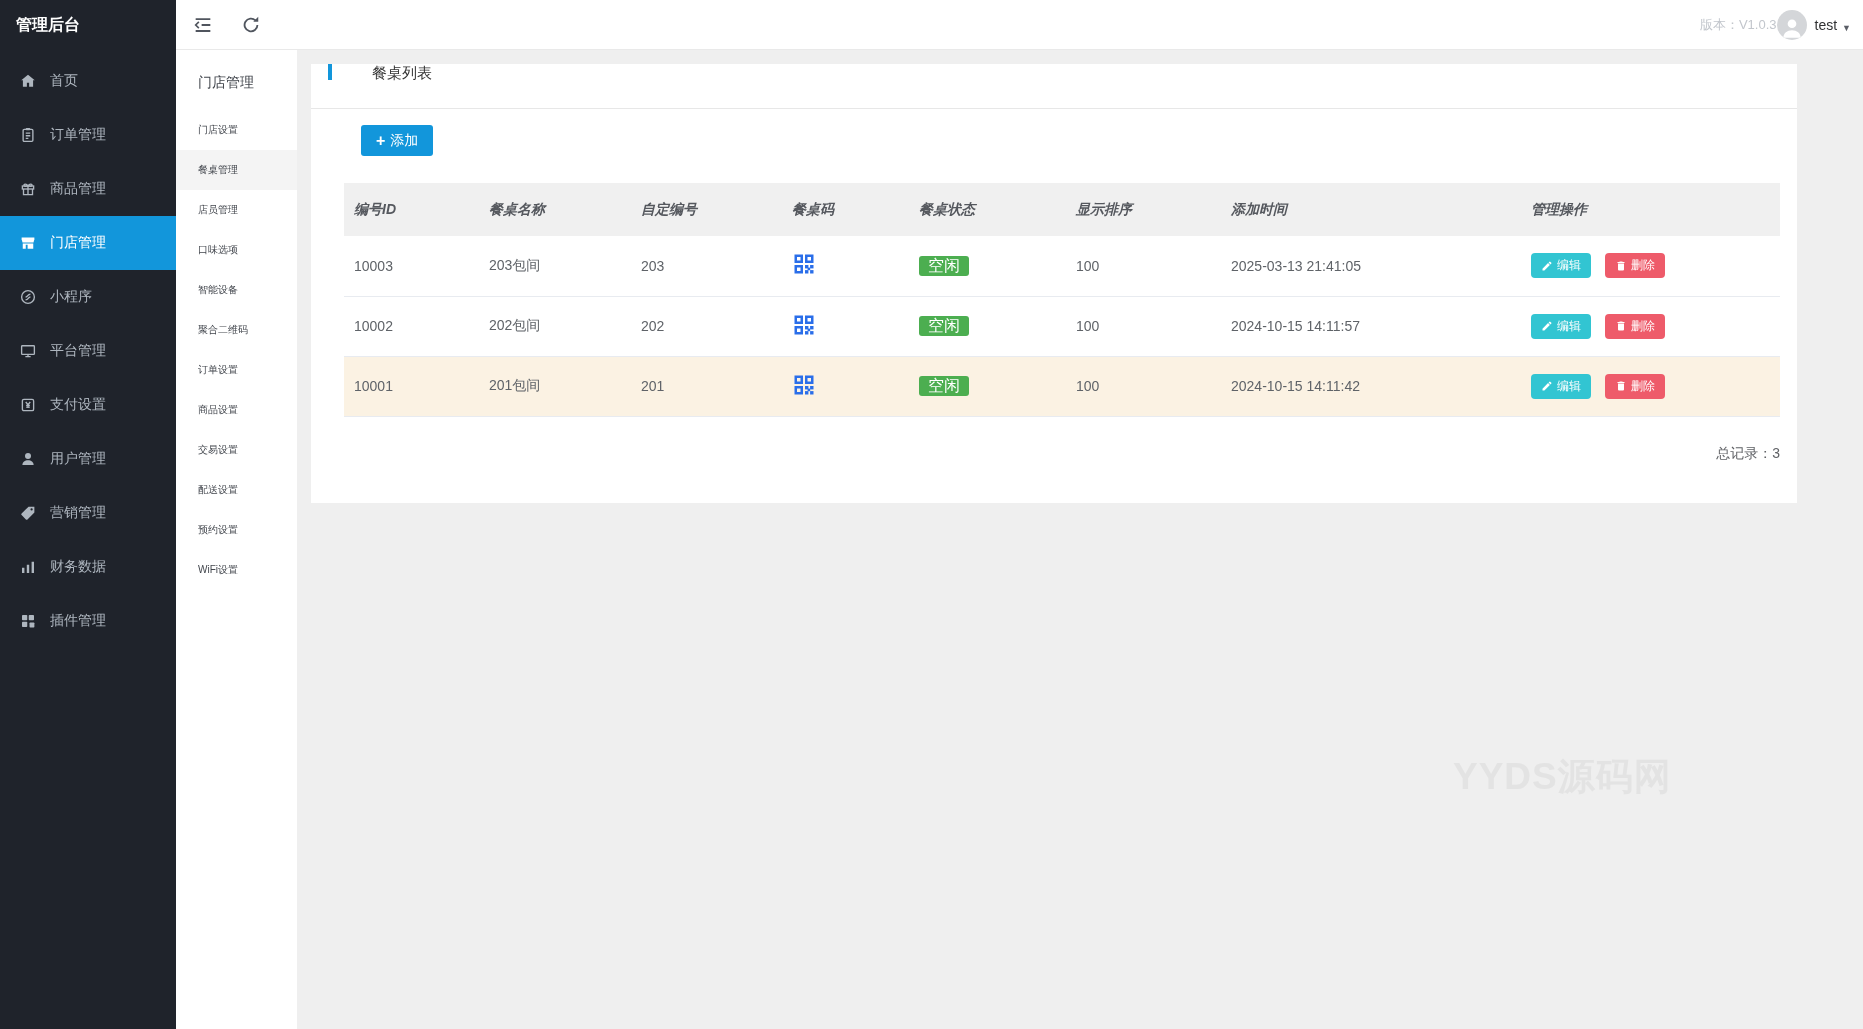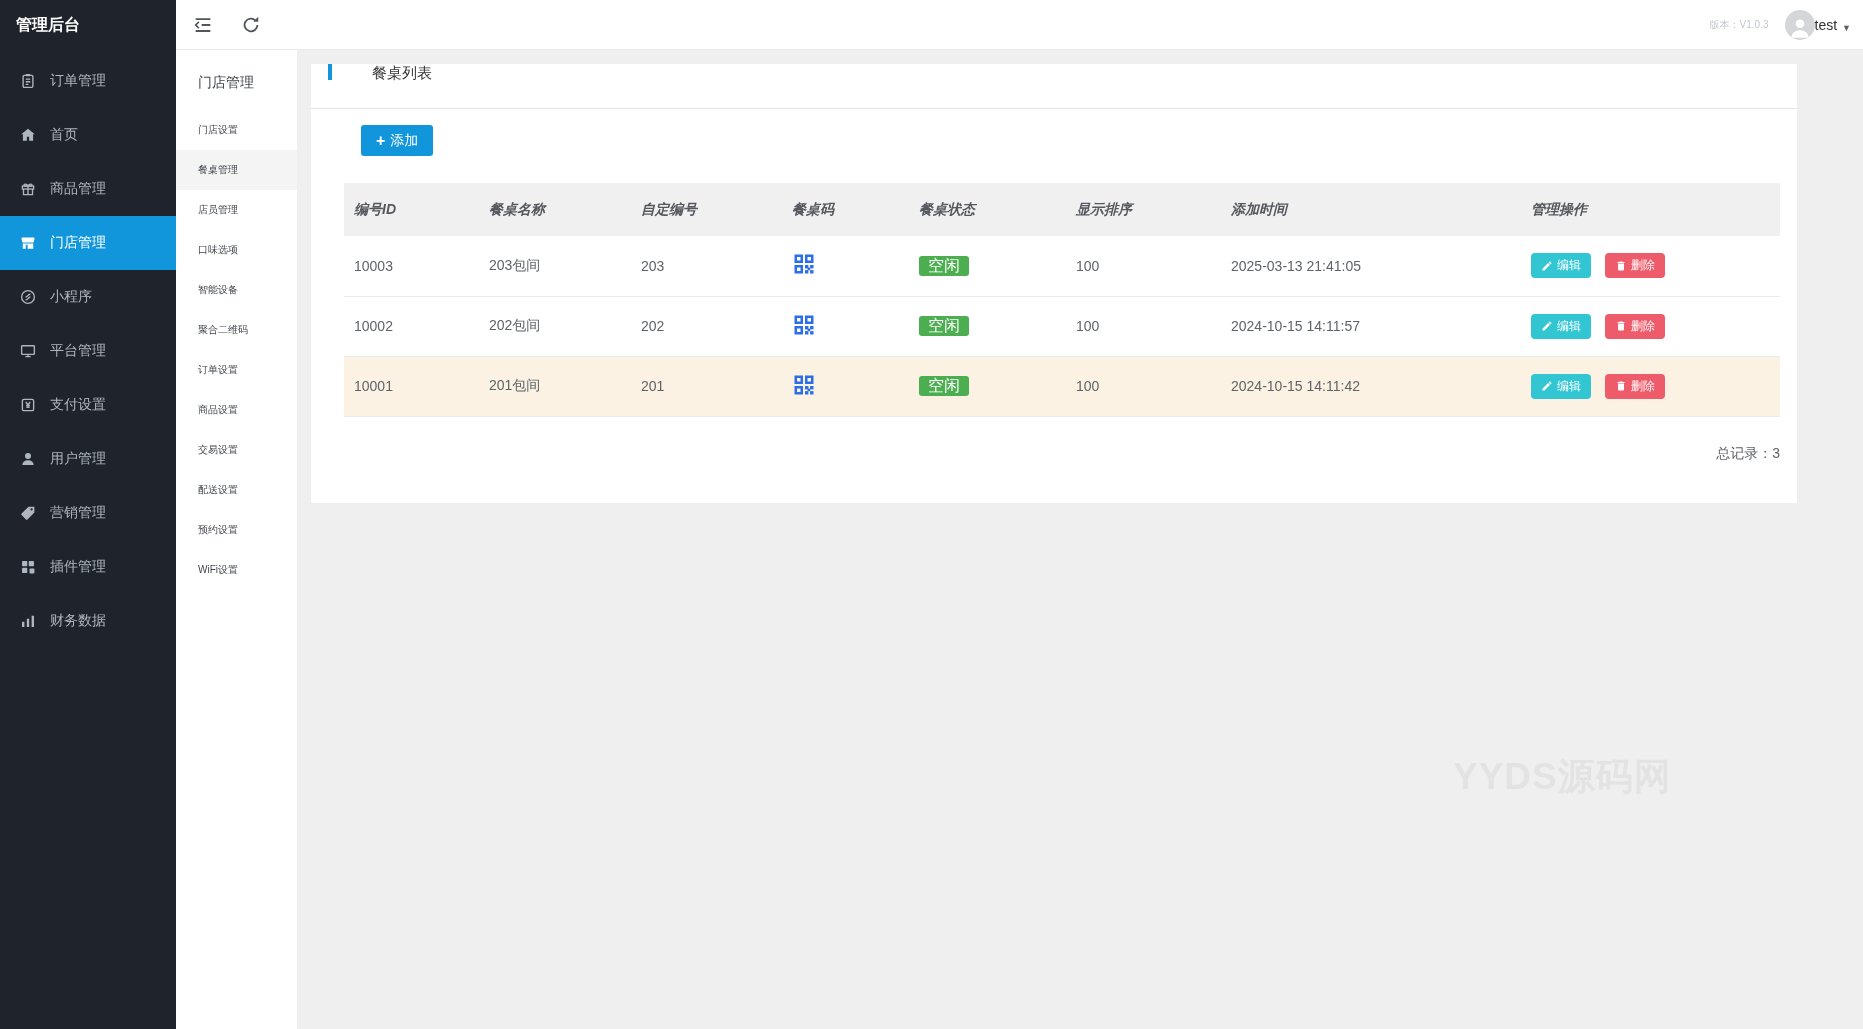--- a/index.html
+++ b/index.html
@@ -20,23 +20,23 @@
   .nav-item.active { background: #1296db; color: #fff; }
   .nav-ic { width: 18px; height: 18px; margin-right: 13px; display: inline-flex; }
   .nav-ic svg { width: 18px; height: 18px; }
 
   
   .right { flex: 1; min-width: 0; display: flex; flex-direction: column; }
   .topbar { height: 50px; flex-shrink: 0; background: #fff; border-bottom: 1px solid #e9e9e9; display: flex; align-items: center; padding: 0 12px 0 16px; }
   .tb-icon { width: 22px; height: 22px; cursor: pointer; display: inline-flex; }
   .tb-icon + .tb-icon { margin-left: 26px; }
   .tb-right { margin-left: auto; display: flex; align-items: center; }
-  .version { color: #c2c6cc; font-size: 10px; margin-right: 16px; }
+  .version { color: #c2c6cc; font-size: 13px; }
   .avatar { width: 30px; height: 30px; border-radius: 50%; background: #d4d6d9; overflow: hidden; display: inline-flex; align-items: flex-end; justify-content: center; cursor: pointer; }
-  .user-dd { display: inline-flex; align-items: flex-end; cursor: pointer; }
+  .user-dd { display: inline-flex; align-items: flex-end; margin-left: 8px; cursor: pointer; }
   .user-name { font-size: 14px; color: #303133; }
   .caret { font-size: 9px; color: #5a5e66; margin-left: 5px; }
 
   .bodyrow { flex: 1; display: flex; min-height: 0; }
 
   
   .submenu { width: 121px; flex-shrink: 0; background: #fff; padding-top: 12px; }
   .sub-header { height: 40px; line-height: 40px; padding-left: 22px; font-size: 14px; color: #42464d; margin-bottom: 8px; cursor: pointer; }
   .sub-item { height: 40px; line-height: 40px; padding-left: 22px; font-size: 10px; color: #42464d; cursor: pointer; white-space: nowrap; }
   .sub-item.active { background: #f4f4f4; }
@@ -73,37 +73,37 @@
 
 <div class="app">
 
   <aside class="sidebar">
     <div class="logo">管理后台</div>
     <nav class="nav">
 
         <div class="nav-item">
           <span class="nav-ic">
             <svg viewBox="0 0 24 24">
+              <path fill="currentColor" d="M12 3.5 3 11h2.2v8.5h5.3v-5.2h3v5.2h5.3V11H21z"></path>
+            </svg>
+          </span>
+          <span>首页</span>
+        </div>
+
+        <div class="nav-item">
+          <span class="nav-ic">
+            <svg viewBox="0 0 24 24">
               <g fill="none" stroke="currentColor" stroke-width="1.8">
                 <rect x="5.5" y="4.5" width="13" height="16" rx="1.5"></rect>
                 <path d="M9 9.5h6M9 13h6M9 16.5h3.5"></path>
               </g>
               <rect x="9" y="2.8" width="6" height="3" rx="1" fill="currentColor"></rect>
             </svg>
           </span>
           <span>订单管理</span>
-        </div>
-
-        <div class="nav-item">
-          <span class="nav-ic">
-            <svg viewBox="0 0 24 24">
-              <path fill="currentColor" d="M12 3.5 3 11h2.2v8.5h5.3v-5.2h3v5.2h5.3V11H21z"></path>
-            </svg>
-          </span>
-          <span>首页</span>
         </div>
 
         <div class="nav-item">
           <span class="nav-ic">
             <svg viewBox="0 0 24 24">
               <g fill="none" stroke="currentColor" stroke-width="1.8">
                 <rect x="4.5" y="8" width="15" height="4"></rect>
                 <path d="M6 12v7.5h12V12M12 8v11.5"></path>
                 <path d="M12 8c-1.8-3.6-6.5-3-5.2-.4.8 1.6 3.4.4 5.2.4zm0 0c1.8-3.6 6.5-3 5.2-.4-.8 1.6-3.4.4-5.2.4z"></path>
               </g>
@@ -172,47 +172,47 @@
           <span>用户管理</span>
         </div>
 
         <div class="nav-item">
           <span class="nav-ic">
             <svg viewBox="0 0 24 24">
               <path fill="currentColor" fill-rule="evenodd" d="M20.5 3.5h-7.8L3.5 12.7a1.5 1.5 0 0 0 0 2.1l5.7 5.7a1.5 1.5 0 0 0 2.1 0l9.2-9.2zM16.8 8.7a1.5 1.5 0 1 1 0-3 1.5 1.5 0 0 1 0 3z"></path>
             </svg>
           </span>
           <span>营销管理</span>
+        </div>
+
+        <div class="nav-item">
+          <span class="nav-ic">
+            <svg viewBox="0 0 24 24">
+              <g fill="currentColor">
+                <rect x="4" y="13" width="3.2" height="7"></rect>
+                <rect x="10.4" y="9" width="3.2" height="11"></rect>
+                <rect x="16.8" y="5" width="3.2" height="15"></rect>
+              </g>
+            </svg>
+          </span>
+          <span>财务数据</span>
         </div>
 
         <div class="nav-item">
           <span class="nav-ic">
             <svg viewBox="0 0 24 24">
               <g fill="currentColor">
                 <rect x="4" y="4" width="7" height="7" rx="1"></rect>
                 <rect x="13" y="4" width="7" height="7" rx="1"></rect>
                 <rect x="4" y="13" width="7" height="7" rx="1"></rect>
                 <rect x="14" y="14" width="6.5" height="6.5" rx="1"></rect>
               </g>
             </svg>
           </span>
           <span>插件管理</span>
-        </div>
-
-        <div class="nav-item">
-          <span class="nav-ic">
-            <svg viewBox="0 0 24 24">
-              <g fill="currentColor">
-                <rect x="4" y="13" width="3.2" height="7"></rect>
-                <rect x="10.4" y="9" width="3.2" height="11"></rect>
-                <rect x="16.8" y="5" width="3.2" height="15"></rect>
-              </g>
-            </svg>
-          </span>
-          <span>财务数据</span>
         </div>
 
 
     </nav>
   </aside>
 
   <div class="right">
 
     <header class="topbar">
       <span class="tb-icon">

